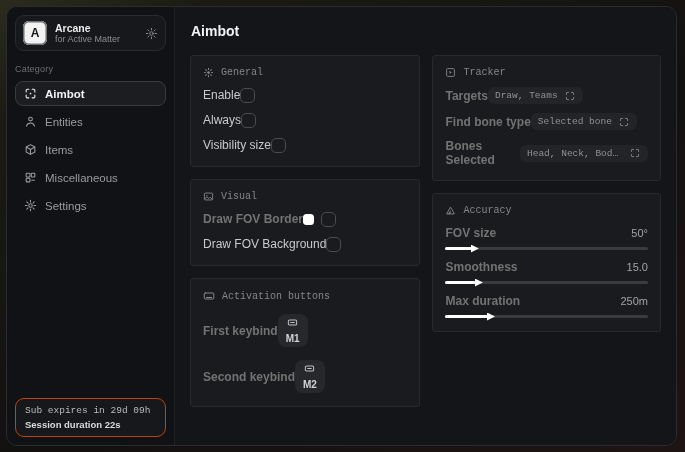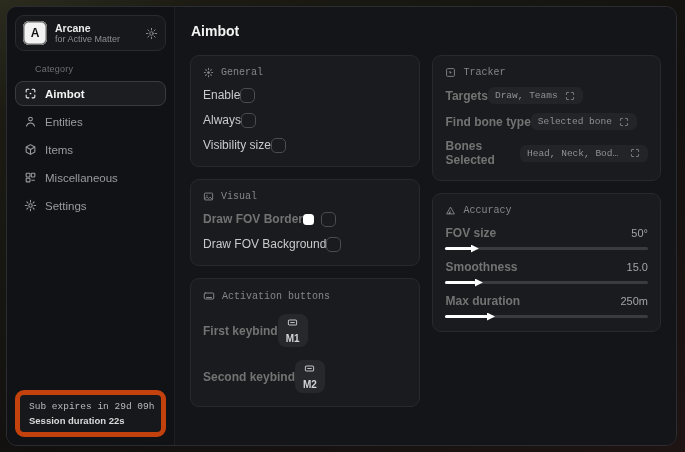--- a/index.html
+++ b/index.html
@@ -32,50 +32,50 @@
     display:flex; align-items:center; justify-content:center;
     font-weight:700; font-size:12px; color:#151515;
     box-shadow:inset 0 0 0 1.5px rgba(0,0,0,.55), inset 0 0 0 3px #f2f2f2;
     flex:0 0 24px;
   }
   .brand-text { flex:1; line-height:1.15; min-width:0; }
   .brand-name { font-size:10.5px; font-weight:700; color:#ececec; }
   .brand-sub  { font-size:9px; color:#8b8c8f; }
   .brand-gear { color:#8b8c8f; display:flex; cursor:pointer; }
 
-  .category-label { font-size:9px; color:#6e6f72; margin:13px 20px 7px; letter-spacing:.2px; }
+  .category-label { font-size:9px; color:#6e6f72; margin:13px 0 7px; letter-spacing:.2px; }
 
   .nav { display:flex; flex-direction:column; }
   .nav-item {
     display:flex; align-items:center; gap:8px; height:25px;
     padding:0 8px; border-radius:8px; color:#9a9b9e; font-size:11.5px;
     border:1px solid transparent; cursor:pointer; margin-bottom:3px;
   }
   .nav-item.active {
     background:#1c1d20; border-color:#3a3b3f; color:#f2f2f3; font-weight:600;
   }
   .nav-item .nav-icon { display:flex; width:13px; flex:0 0 13px; }
 
   .sidebar-footer {
-    margin-top:auto; background:#17181b; border:5px solid #c2410c;
+    margin-top:auto; background:#17181b; border:1px solid #c2410c;
     border-radius:9px; padding:6px 9px;
   }
   .expiry { font-family:"Liberation Mono", monospace; font-size:9.5px; color:#b9babc; margin-bottom:3px; white-space:nowrap; }
   .session { font-size:9.5px; font-weight:700; color:#d9dadc; }
 
   
   .main { flex:1; padding:12px 15px; background:#141518; overflow:hidden; }
   .page-title { font-size:14px; font-weight:700; color:#f3f3f4; margin:4px 0 16px 1px; }
   .cols { display:flex; gap:12px; align-items:flex-start; }
   .col { display:flex; flex-direction:column; gap:12px; }
   .col-left { width:238px; }
   .col-right { width:236px; }
 
   .card {
-    background:#1a1b1e; border:1px solid #28292d; border-radius:9px;
+    background:#1a1b1e; border:1px solid #28292d; border-radius:3px;
     padding:11px 12px 13px;
   }
   .sec-head {
     display:flex; align-items:center; gap:7px; color:#85868a;
     font-family:"Liberation Mono", monospace; font-size:10px; margin-bottom:6px;
   }
   .sec-head .sec-icon { display:flex; }
 
   .row {
     display:flex; align-items:center; 

